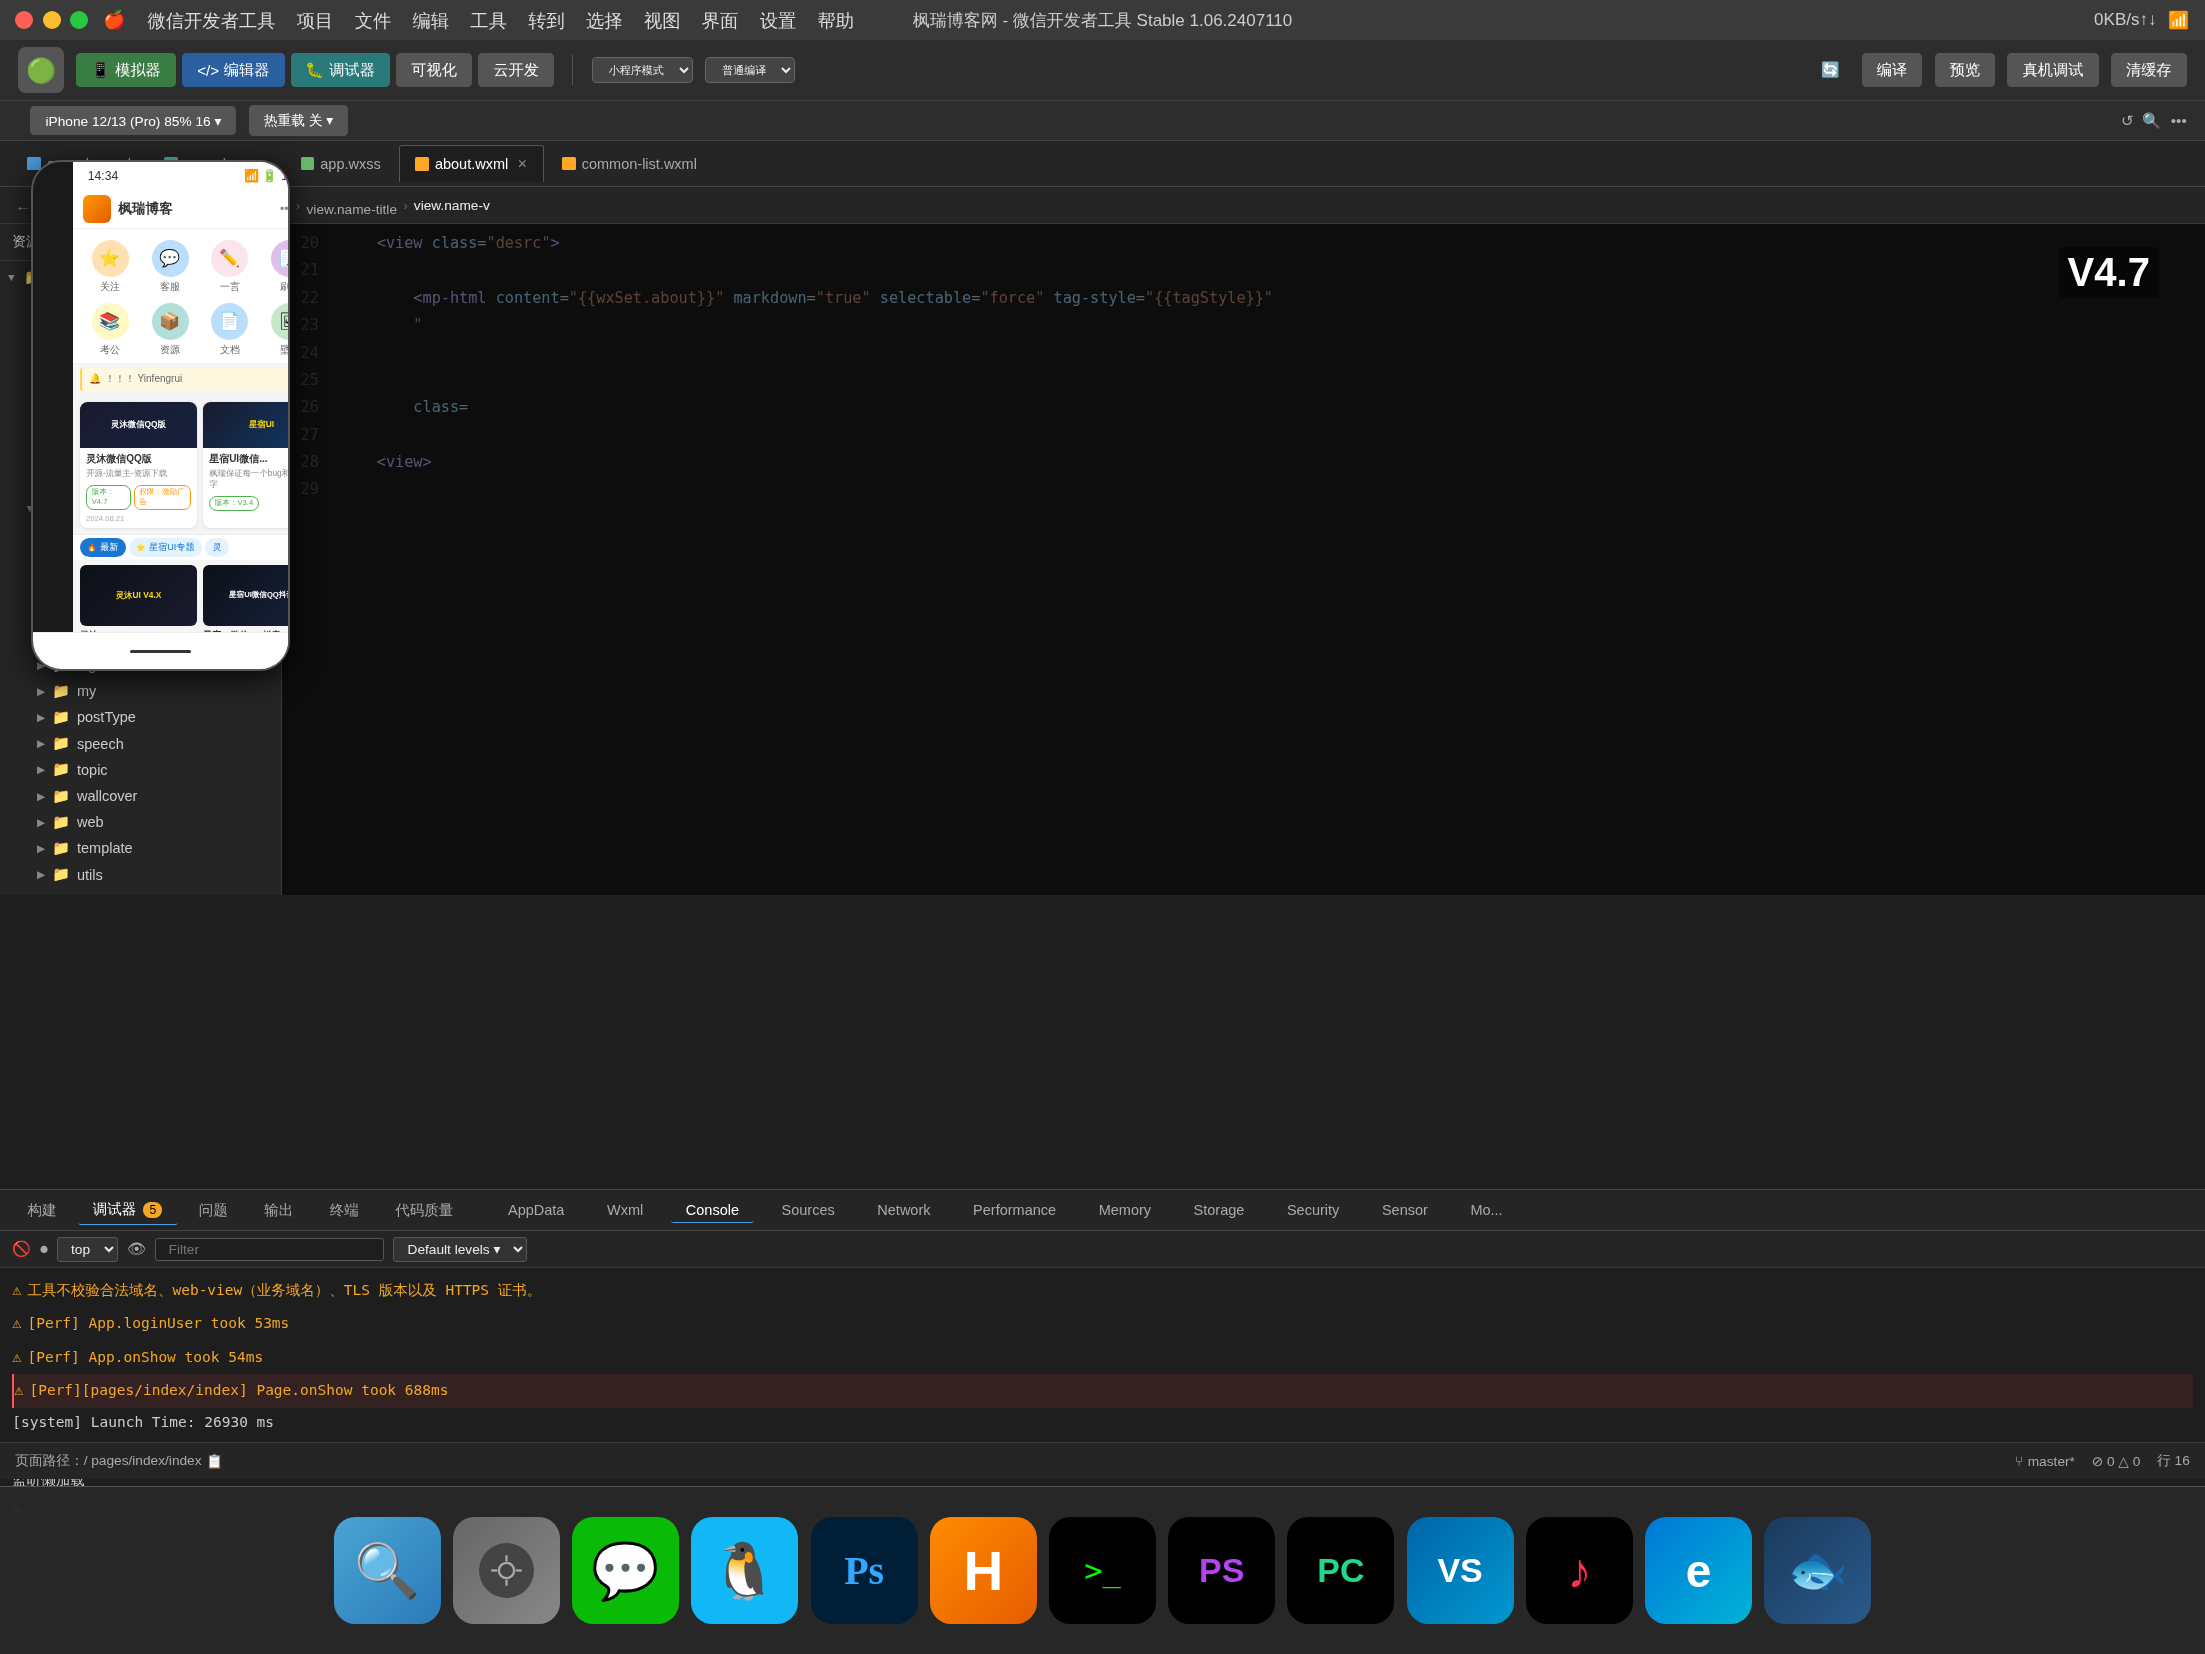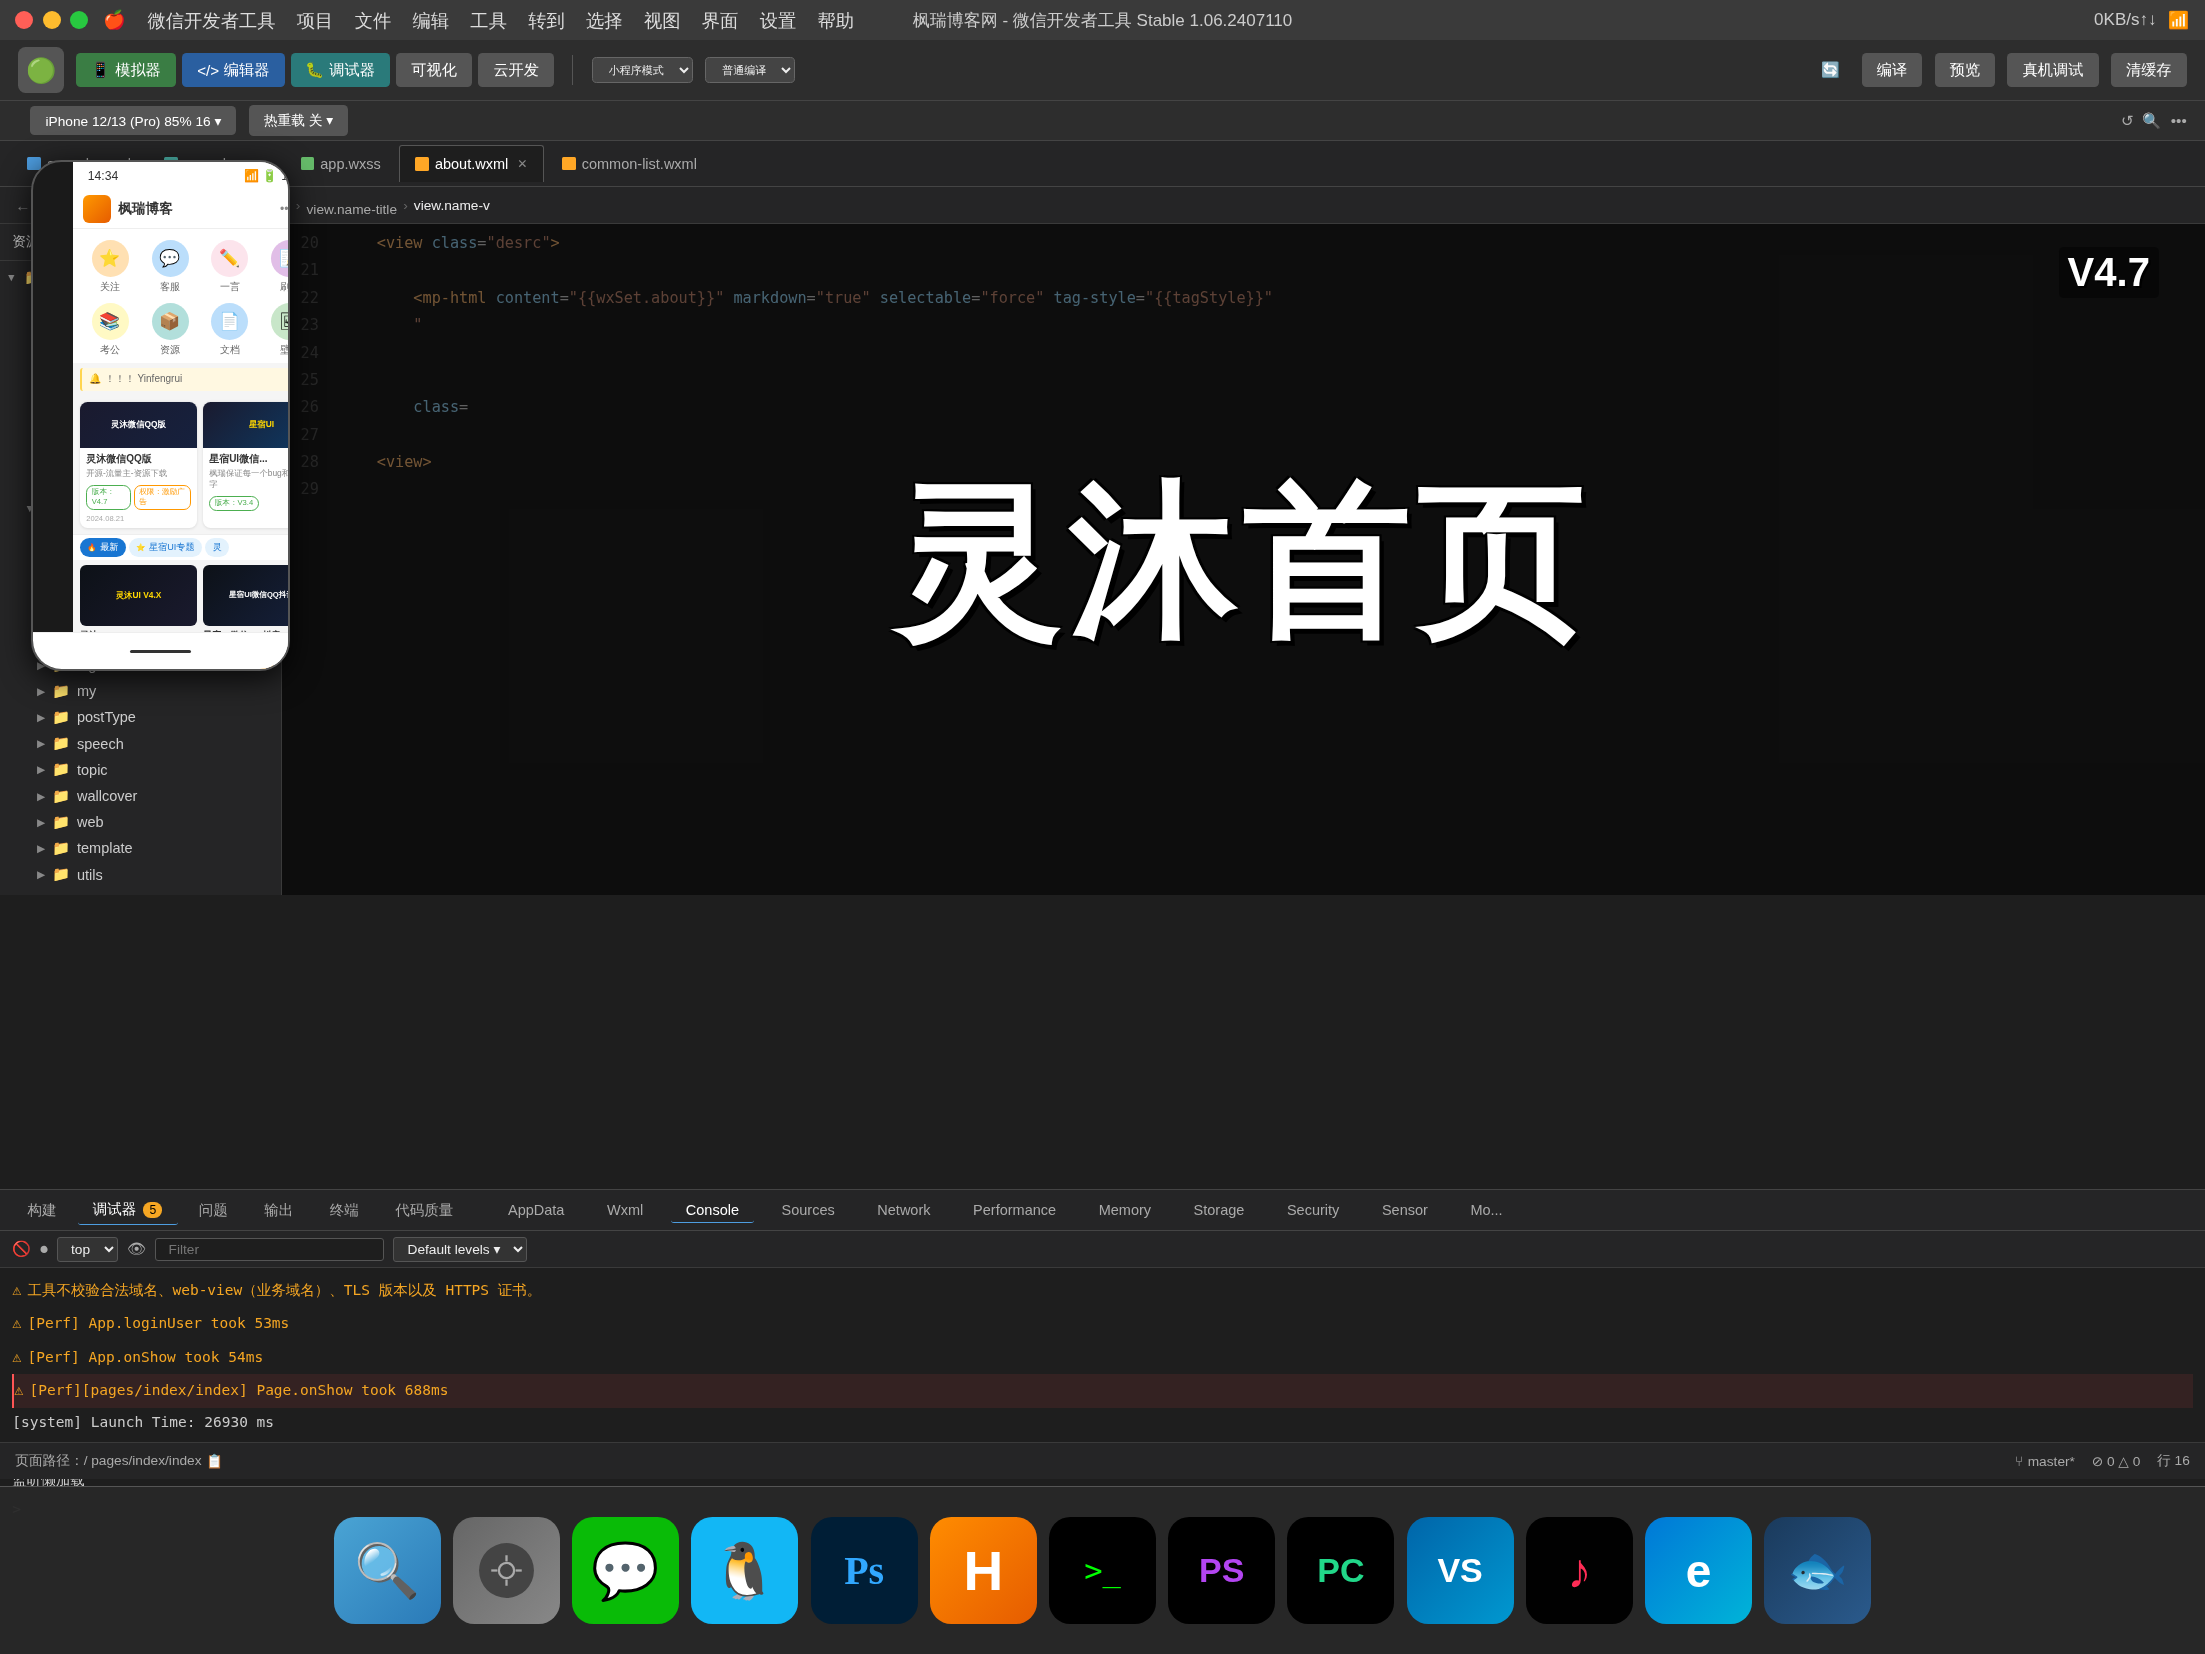--- a/index.html
+++ b/index.html
@@ -250,21 +250,21 @@
       right: 0;
       bottom: 0;
       padding: 6.1px 12.2px;
       font-family: monospace;
       font-size: 15.2px;
       line-height: 1.8;
       color: #d4d4d4;
       overflow: hidden;
     }
     .code-line { white-space: nowrap; }
-    .code-tag { color: #fdba74; }
+    .code-tag { color: #c4b5fd; }
     .code-attr { color: #9cdcfe; }
     .code-val { color: #ce9178; }
     .code-eq { color: #d4d4d4; }
 
     
     .devtools {
       background: #1e1e1e;
       border-top: 1.5px solid #444;
     }
     .devtools-tabs {
@@ -911,21 +911,20 @@
         </div>
         <div class="code-line">&nbsp;</div>
         <div class="code-line">
           &nbsp;&nbsp;&nbsp;&nbsp;<span class="code-tag">&lt;view&gt;</span>
         </div>
       </div>
     </div>
 
     <div class="code-overlay">
       <div class="overlay-v-tag">V4.7</div>
-      <div class="overlay-line1">灵沐首页</div>
     </div>
   </div>
 </div>
 
 <div class="phone-frame">
   <div class="phone-screen">
     <div class="phone-status-bar">
       <span>14:34</span>
       <span>📶 🔋 <span>100%</span></span>
     </div>

